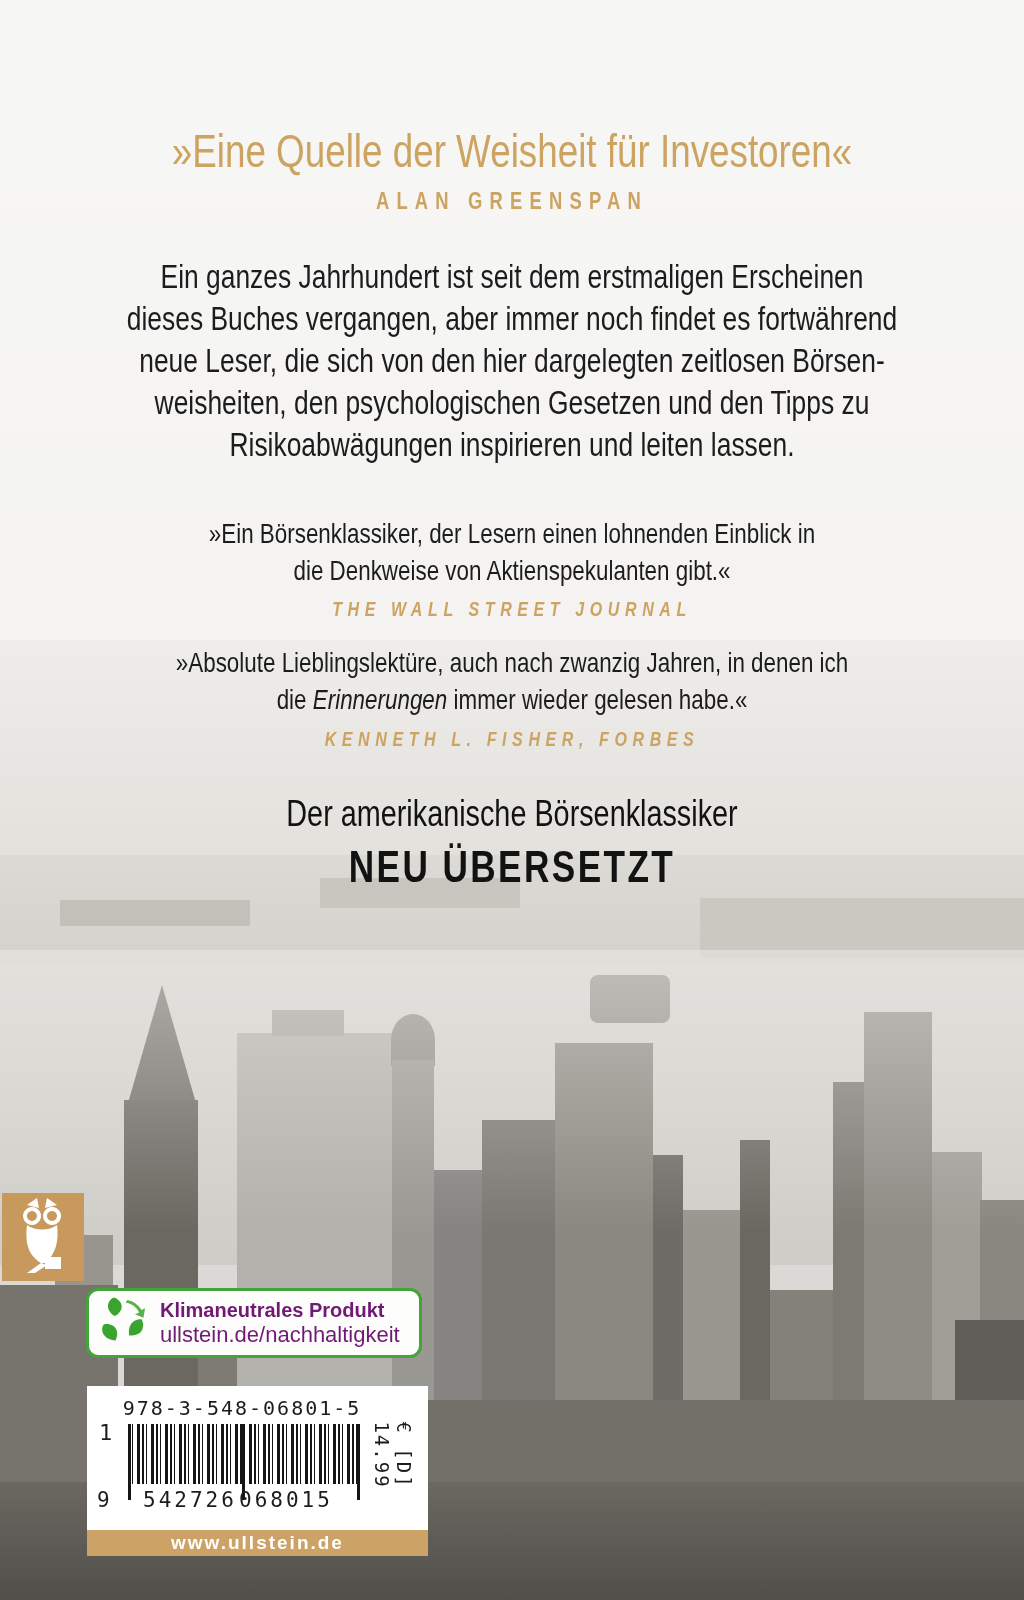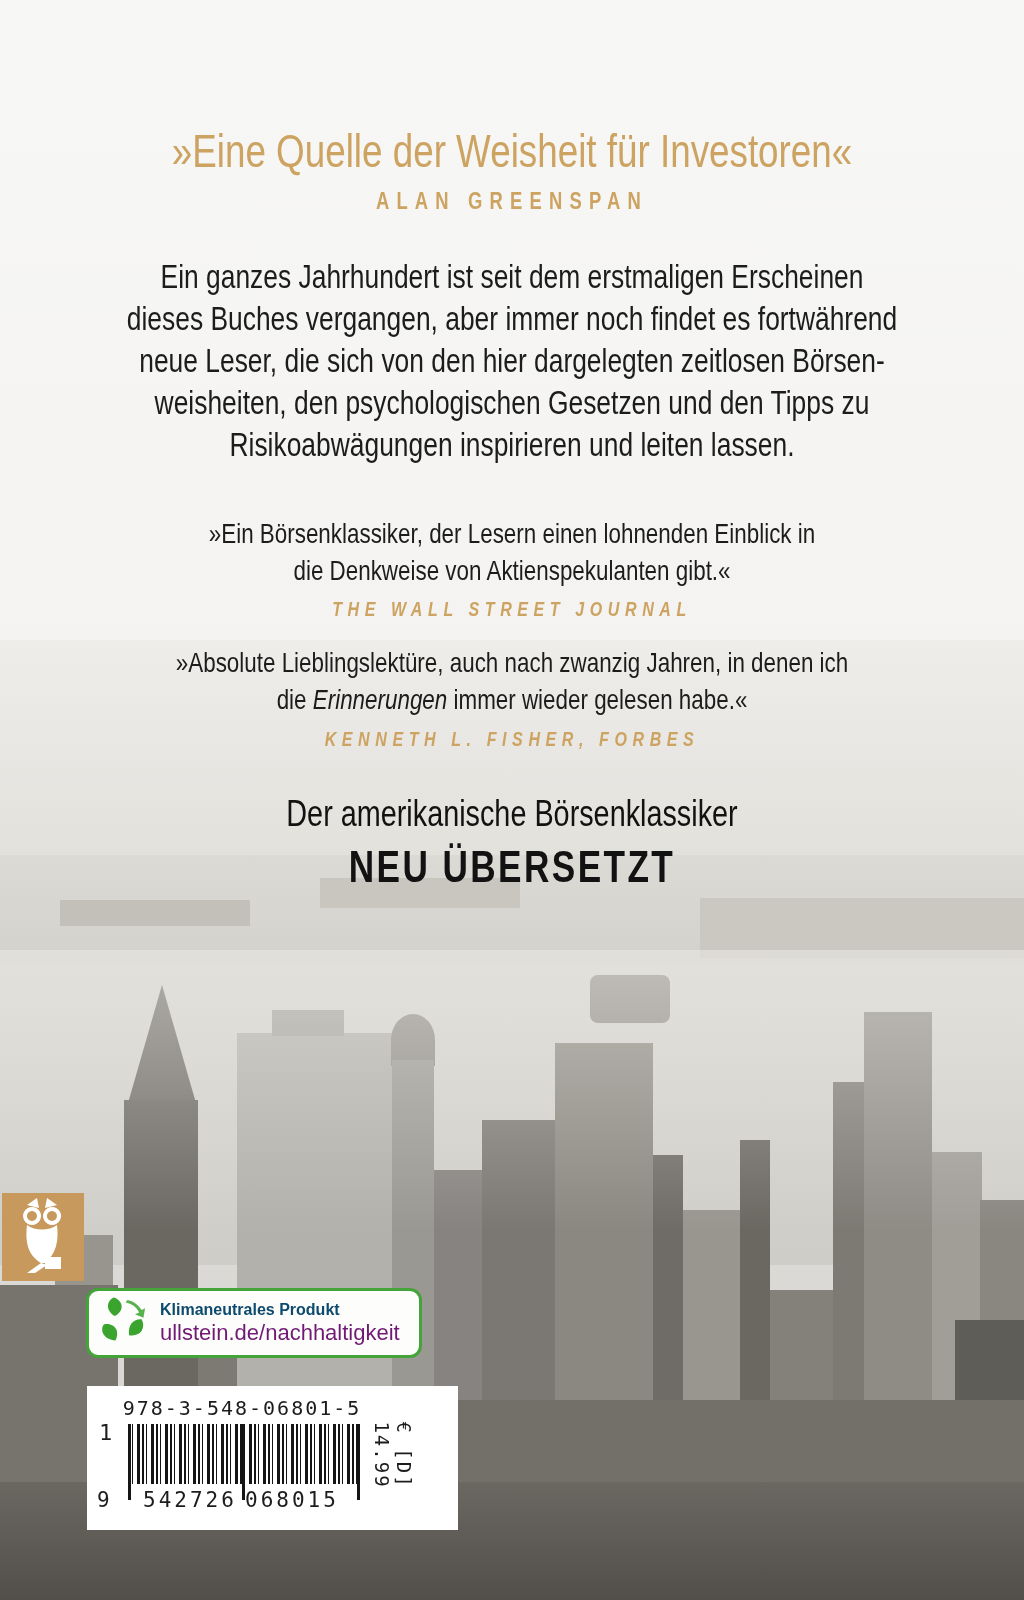--- a/index.html
+++ b/index.html
@@ -59,33 +59,33 @@
   #tagline2{top:842px;font-size:44px;font-weight:700;letter-spacing:3px;color:#121212;}
   .it{font-style:italic;}
   
   #logo{position:absolute;left:2px;top:1193px;width:82px;height:88px;background:#c7995c;z-index:10;
         display:flex;align-items:center;justify-content:center;}
   
   #eco{position:absolute;left:86px;top:1288px;width:336px;height:70px;box-sizing:border-box;z-index:10;
        background:#fdfdfb;border:3px solid #44a339;border-radius:12px;
        display:flex;align-items:center;padding:3px 8px 3px 8px;}
   #eco-text{margin-left:9px;line-height:1.15;}
-  #eco-title{font-size:16px;font-weight:700;color:#0c4a6e;}
+  #eco-title{font-size:20px;font-weight:700;color:#701a75;}
   #eco-url{font-size:22px;color:#701a75;}
   
-  #bc{position:absolute;left:87px;top:1386px;width:341px;height:144px;background:#ffffff;z-index:10;padding-left:30px;}
+  #bc{position:absolute;left:87px;top:1386px;width:341px;height:144px;background:#ffffff;z-index:10;}
   .mono{font-family:"DejaVu Sans Mono",monospace;color:#1c1c1c;}
   #bc-isbn{position:absolute;left:30px;top:10px;width:250px;text-align:center;font-size:20px;letter-spacing:2px;}
   #bc-one{position:absolute;left:12px;top:34px;font-size:22px;}
   #bc-bars{position:absolute;left:41px;top:38px;width:232px;height:60px;
            background:repeating-linear-gradient(90deg,#151515 0 2px,#fff 2px 4px,#151515 4px 5px,#fff 5px 9px,#151515 9px 12px,#fff 12px 14px);}
   .guard{position:absolute;top:38px;width:3px;height:76px;background:#151515;}
   #g1{left:41px;} #g2{left:155px;} #g3{left:270px;}
   .dg{position:absolute;top:102px;font-size:21px;letter-spacing:3px;}
-  #dg-9{left:10px;} #dg-a{left:56px;} #dg-b{left:158px;}
+  #dg-9{left:10px;} #dg-a{left:56px;} #dg-b{left:152px;}
   #bc-price{position:absolute;left:252px;top:58px;width:130px;height:22px;transform:rotate(90deg);
             font-size:19px;letter-spacing:2px;text-align:center;}
   #webbar{position:absolute;left:87px;top:1530px;width:341px;height:26px;background:#cda266;z-index:10;
           color:#fff;font-weight:700;font-size:19px;letter-spacing:2px;text-align:center;line-height:26px;}
 </style>
 </head>
 <body>
 
 <div class="page">
 
@@ -188,14 +188,15 @@
     <div class="mono" id="bc-one">1</div>
     <div id="bc-bars"></div>
     <div class="guard" id="g1"></div>
     <div class="guard" id="g2"></div>
     <div class="guard" id="g3"></div>
     <div class="mono dg" id="dg-9">9</div>
     <div class="mono dg" id="dg-a">542726</div>
     <div class="mono dg" id="dg-b">068015</div>
     <div class="mono" id="bc-price">€ [D] 14.99</div>
   </div>
+  <div id="webbar">www.ullstein.de</div>
 
 </div>
 
 </body></html>

